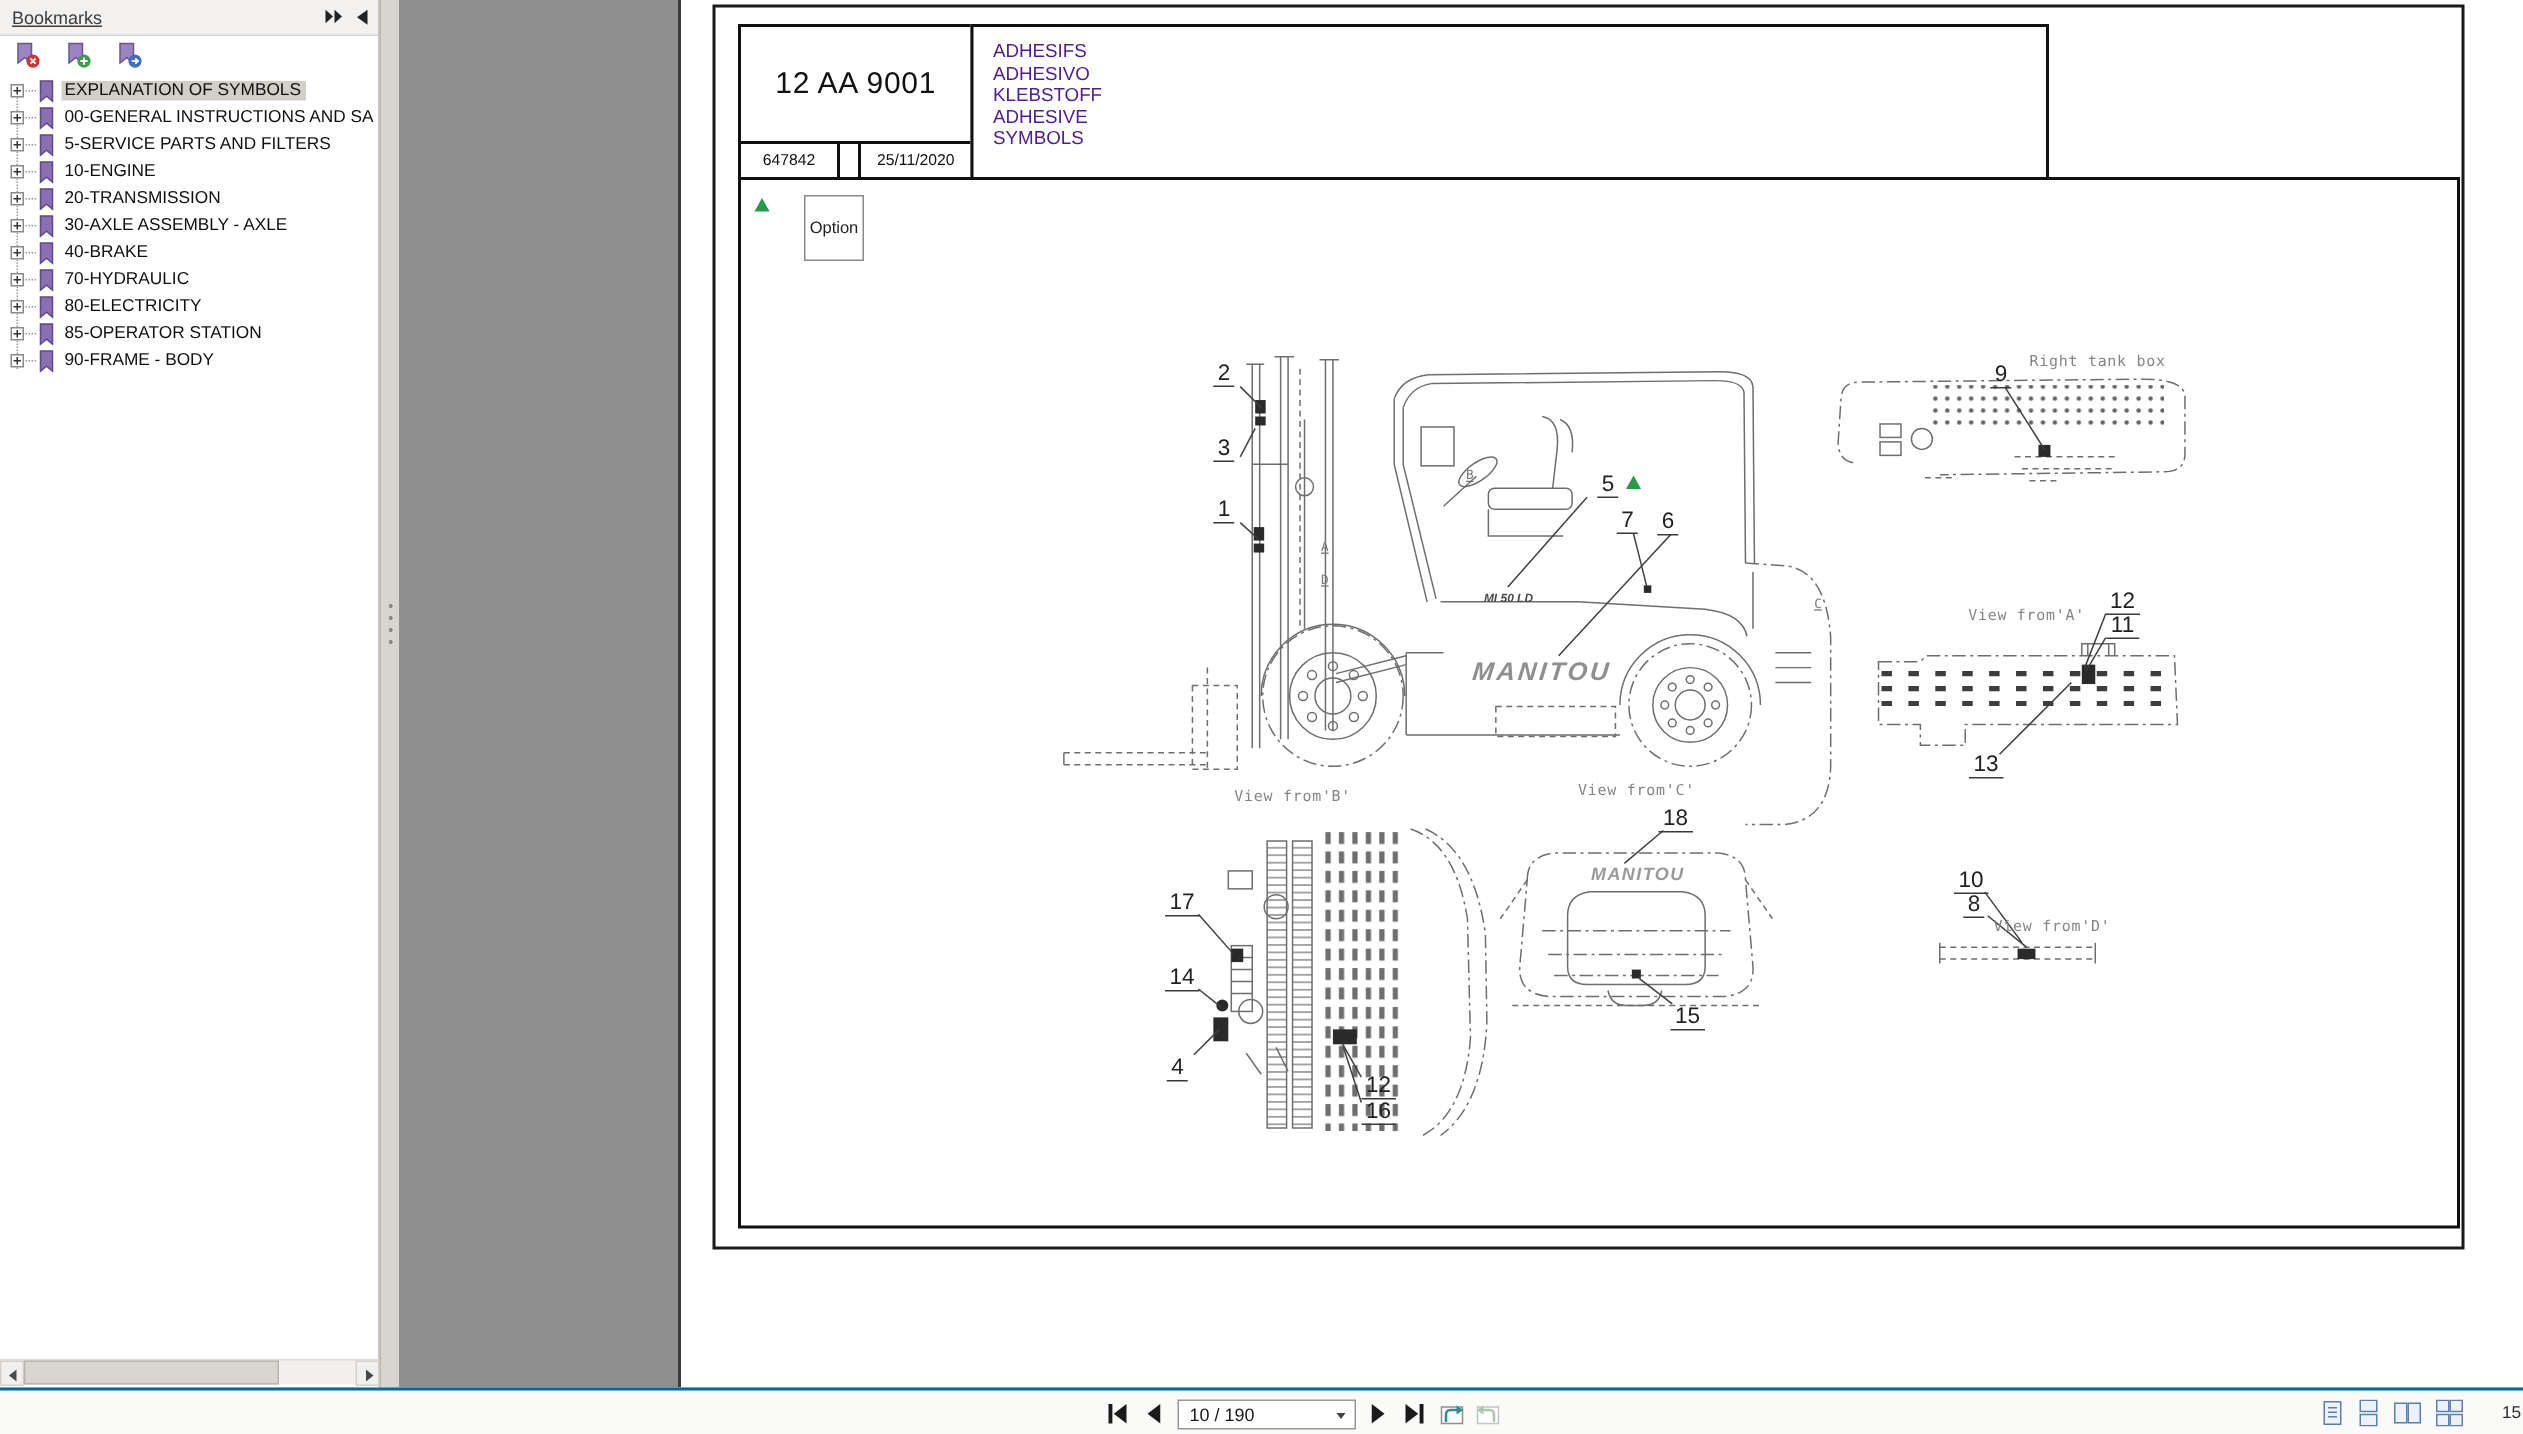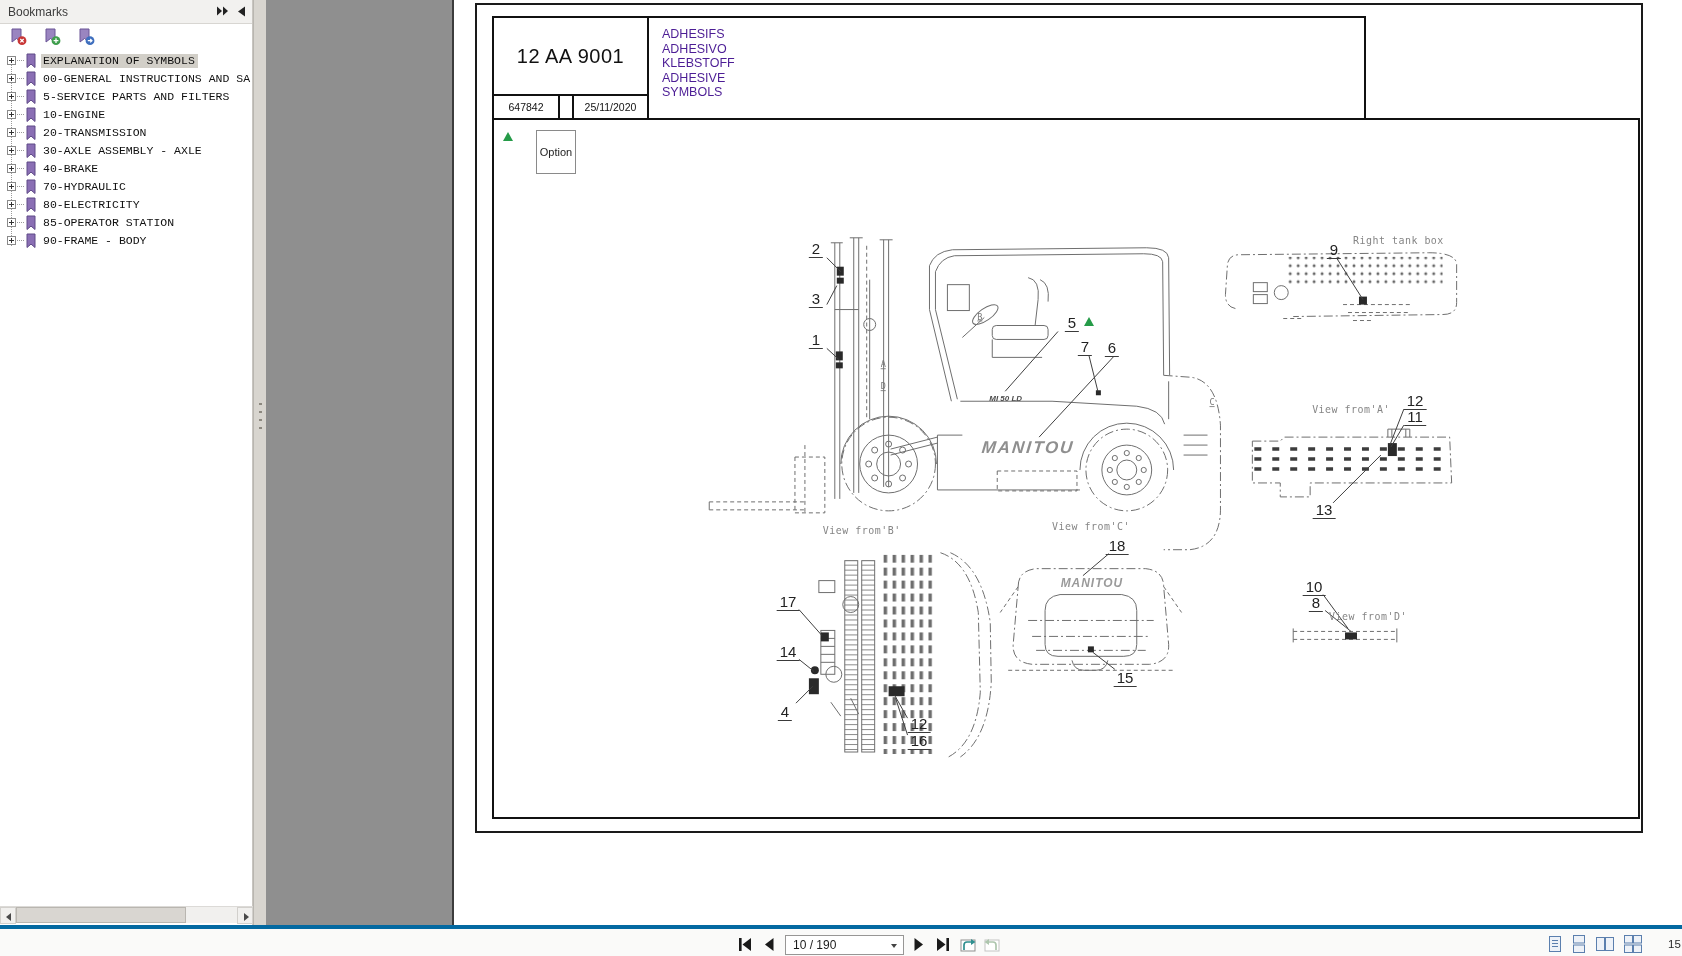--- a/index.html
+++ b/index.html
@@ -2,34 +2,34 @@
 <html><head>
 <meta charset="utf-8">
 <style>
   * { margin:0; padding:0; box-sizing:border-box; }
   html,body { width:1682px; height:956px; overflow:hidden; font-family:"Liberation Sans",sans-serif; background:#8f8f8f; }
   #app { position:relative; width:1682px; height:956px; }
 
   
   #panel { position:absolute; left:0; top:0; width:253px; height:925px; background:#fff; border-right:1px solid #c8c5c0; }
   .p-header { position:absolute; left:0; top:0; width:100%; height:24px; background:#f2f1ef; border-bottom:1px solid #d8d6d2; }
-  .p-title { position:absolute; left:8px; top:5px; font-size:12px; color:#3c3c3c; }
+  .p-title { position:absolute; left:8px; top:5px; font-size:12px; color:#3c3c3c;text-decoration:underline; }
   .p-hicons { position:absolute; right:6px; top:6px; display:flex; gap:8px; }
   .p-hicons svg { display:block; cursor:pointer; }
   .p-toolbar { position:absolute; left:0; top:24px; width:100%; height:26px; display:flex; align-items:center; gap:17px; padding-left:10px; }
   .p-toolbar svg { display:block; }
   .p-tree { position:absolute; left:0; top:50px; width:100%; height:856px; overflow:hidden; }
   .tree-guide { position:absolute; left:11px; top:8px; width:0; height:188px; border-left:1px dotted #9a9a9a; }
   .bm-row { position:absolute; left:0; width:100%; height:18px; white-space:nowrap; }
   .bm-expand { position:absolute; left:7px; top:4px; width:9px; height:9px; background:#fff; border:1px solid #8a8a8a; }
   .bm-expand .ph { position:absolute; left:1px; top:3px; width:5px; height:1px; background:#333; }
   .bm-expand .pv { position:absolute; left:3px; top:1px; width:1px; height:5px; background:#333; }
   .bm-stub { position:absolute; left:17px; top:8px; width:7px; border-top:1px dotted #9a9a9a; }
   .bm-flag { position:absolute; left:25px; top:1px; }
-  .bm-label { position:absolute; left:41px; top:2px; font-size:11.5px; color:#101010; padding:0 3px 1px 2px;font-family:Liberation Mono, monospace; }
+  .bm-label { position:absolute; left:41px; top:2px; font-size:11.5px; color:#101010; padding:0 3px 1px 2px; }
   .bm-label.sel { background:#d2cfc8; }
   .p-hscroll { position:absolute; left:0; top:906px; width:253px; height:17px; background:#f1f0ee; border-top:1px solid #dcdad7; }
   .sc-btn { position:absolute; top:0; width:16px; height:17px; background:#f1f0ee; border:1px solid #d2d0cc; }
   .sc-btn.l { left:0; } .sc-btn.r { right:0; }
   .sc-arrow { position:absolute; top:5px; width:0; height:0; }
   .sc-btn.l .sc-arrow { left:5px; border-top:4px solid transparent; border-bottom:4px solid transparent; border-right:5px solid #4a4a4a; }
   .sc-btn.r .sc-arrow { left:6px; border-top:4px solid transparent; border-bottom:4px solid transparent; border-left:5px solid #4a4a4a; }
   .sc-thumb { position:absolute; left:16px; top:0; width:170px; height:16px; background:#d9d6d1; border:1px solid #b9b6b0; }
 
   
@@ -61,21 +61,21 @@
   text.tech   { font-family:"DejaVu Sans Mono",monospace; font-size:10px; fill:#858585; letter-spacing:0.5px; }
   text.marker { font-family:"DejaVu Sans Mono",monospace; font-size:8.5px; fill:#777; text-decoration:underline; }
   text.brand  { font-family:"Liberation Sans",sans-serif; font-style:italic; font-weight:700; font-size:17px; fill:#8f8f8f; letter-spacing:2px; }
   text.brand2 { font-family:"Liberation Sans",sans-serif; font-style:italic; font-weight:700; font-size:12px; fill:#9a9a9a; letter-spacing:1px; }
   text.decal  { font-family:"Liberation Sans",sans-serif; font-style:italic; font-weight:700; font-size:8px; fill:#4a4a4a; }
   .callout { position:absolute; transform:translateX(-50%); font-size:15px; color:#222; line-height:15px; padding:0 3px 1px; border-bottom:1.3px solid #3a3a3a; }
   .gtri { position:absolute; width:0; height:0; border-left:5px solid transparent; border-right:5px solid transparent; border-bottom:9px solid #259b48; }
   #optbox { position:absolute; left:22px; top:10px; width:40px; height:44px; border:1px solid #8a8a8a; display:flex; align-items:center; justify-content:center; font-size:11px; color:#222;margin-left:20px; }
 
   
-  #statusbar { position:absolute; left:0; top:925px; width:1682px; height:31px; background:#fafaf9; border-top:4px solid #0369a1; }
+  #statusbar { position:absolute; left:0; top:925px; width:1682px; height:31px; background:#fafaf9; border-top:2px solid #0369a1; }
   .nav { position:absolute; left:737px; top:0; height:31px; display:flex; align-items:center; gap:6px; }
   .nav button { background:none; border:none; padding:0; width:18px; height:18px; cursor:pointer; }
   .nav button svg { display:block; }
   .pagebox { position:relative; width:119px; height:20px; background:#fff; border:1px solid #979695; display:flex; align-items:center; font-size:12px; color:#1a1a1a; padding-left:7px; cursor:text; }
   .pagebox .caret { position:absolute; right:6px; top:8px; width:0; height:0; border-left:3.5px solid transparent; border-right:3.5px solid transparent; border-top:4.5px solid #444; }
   .viewmodes { position:absolute; left:1548px; top:6px; display:flex; gap:10px; }
   .viewmodes svg { display:block; cursor:pointer; }
   .zoomtxt { position:absolute; left:1668px; top:9px; font-size:11.5px; color:#2a2a2a; }
 </style>
 </head>

